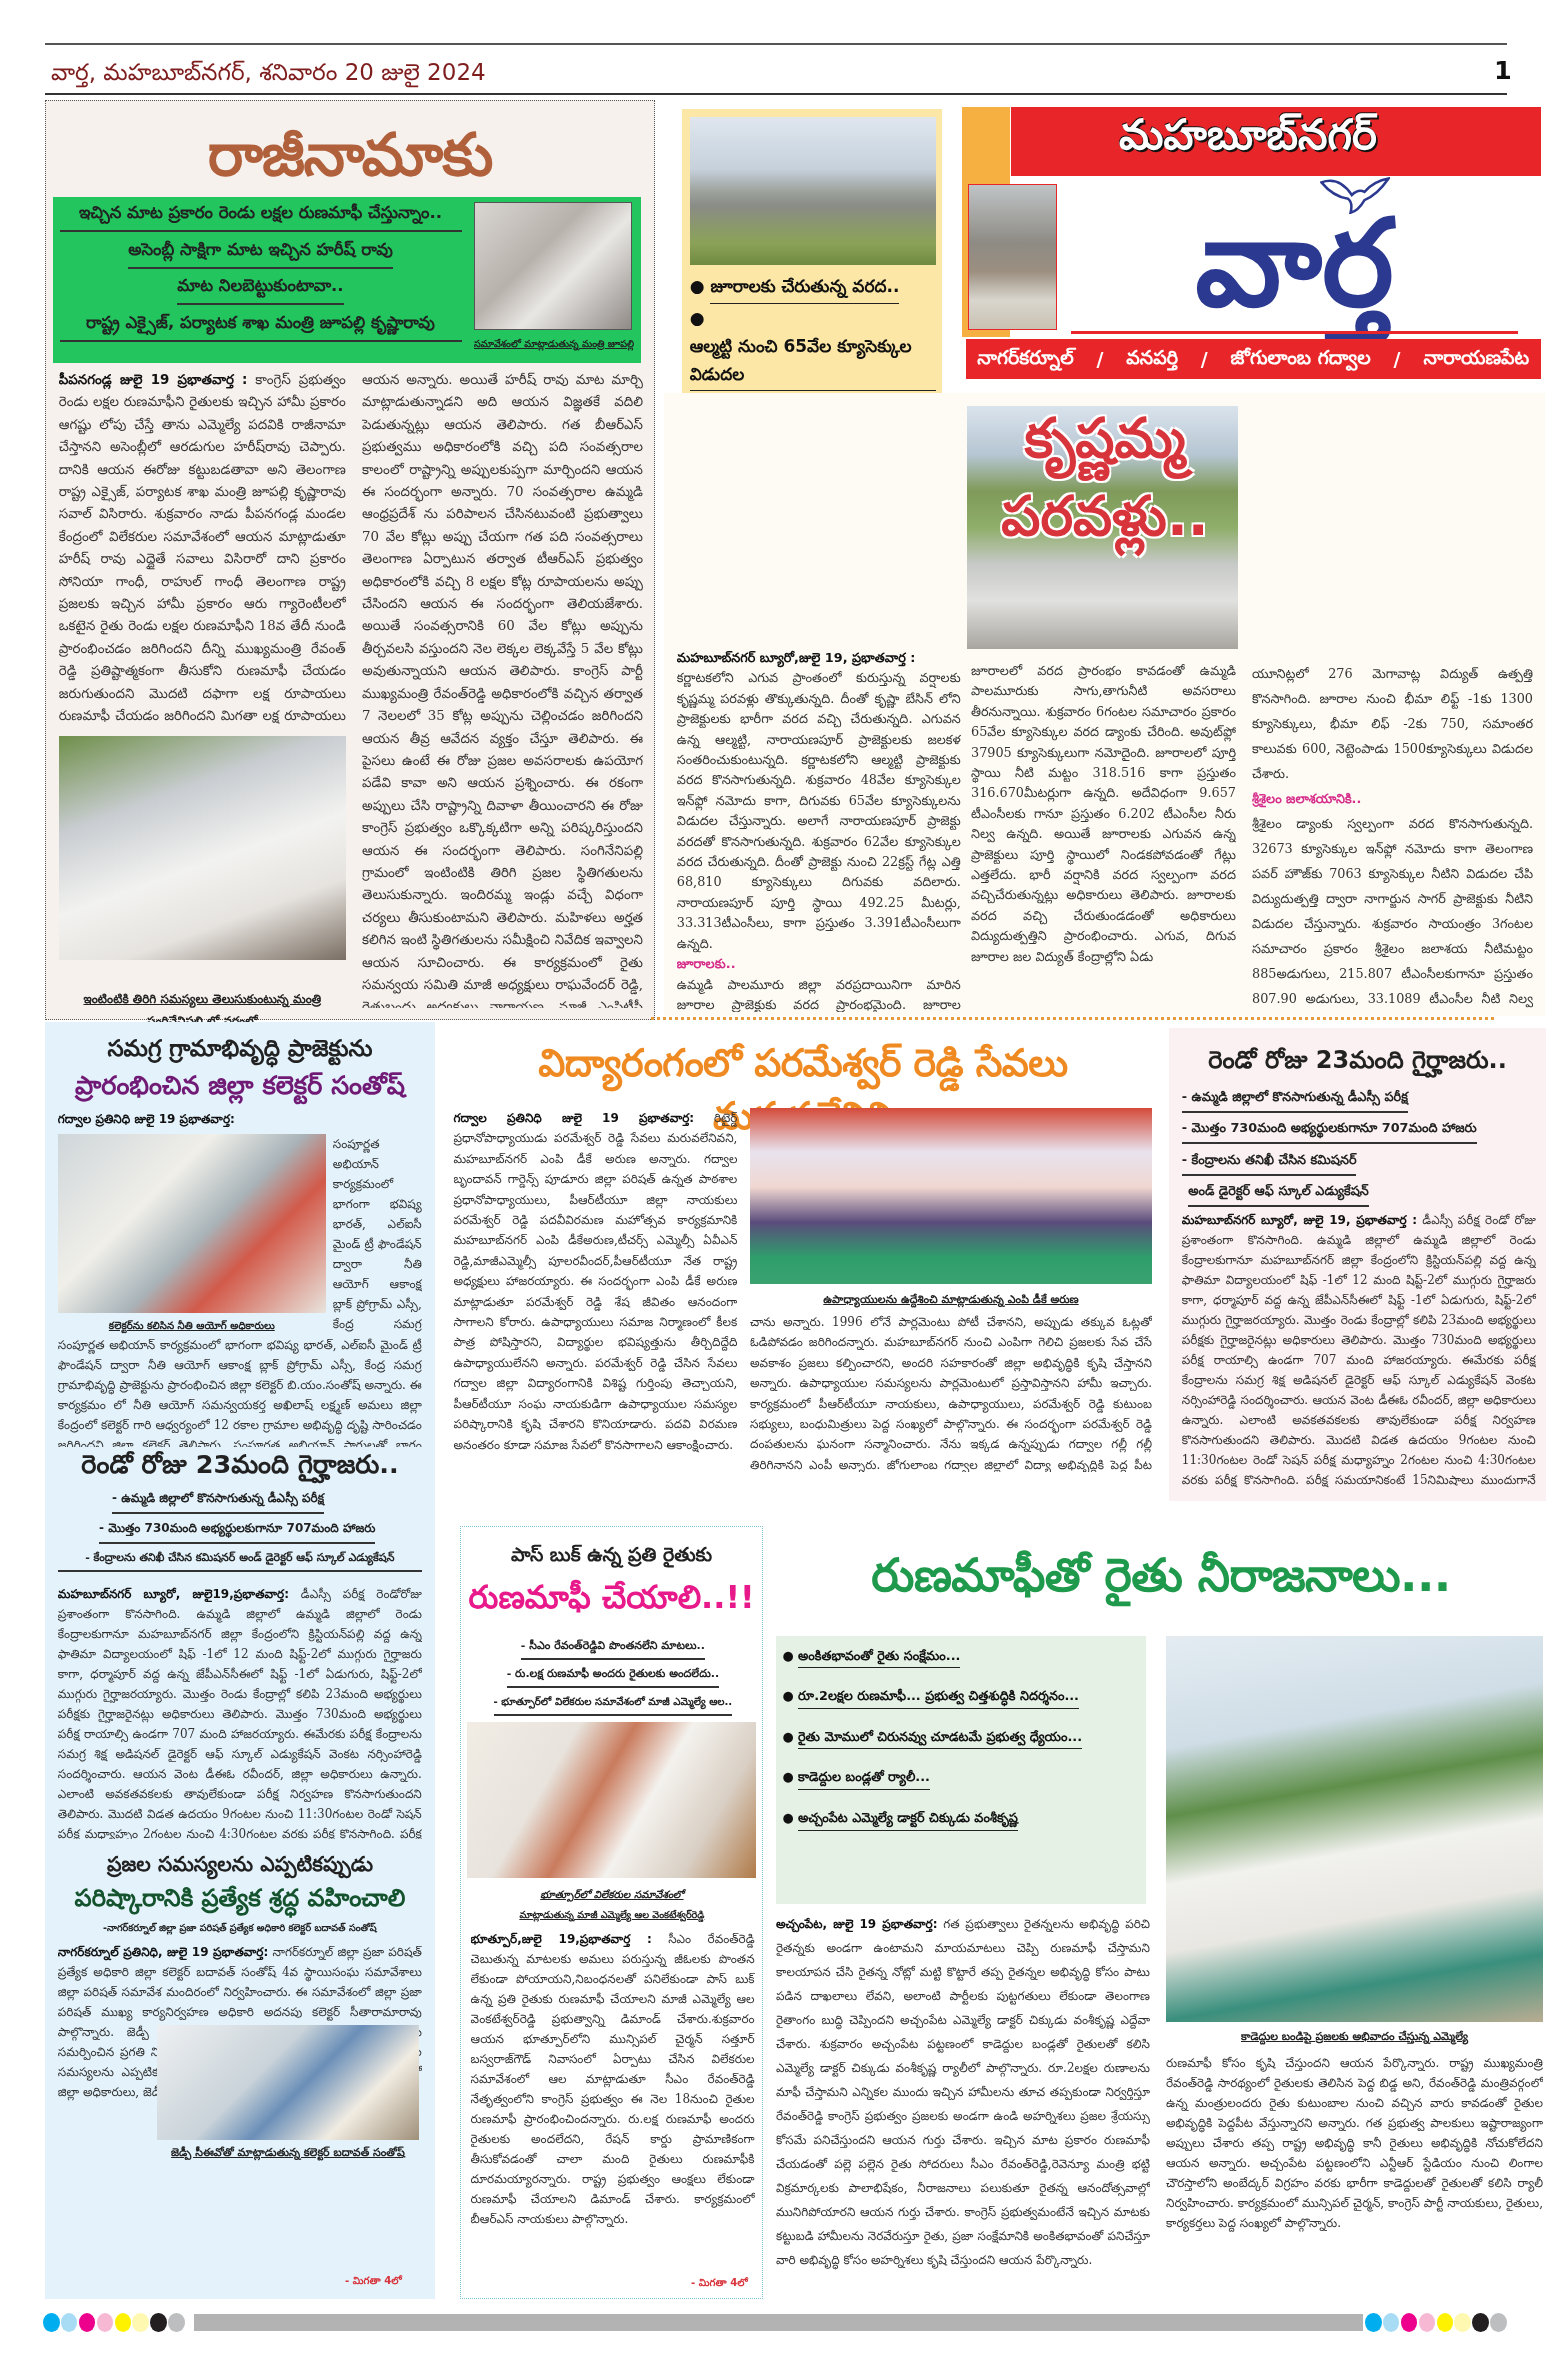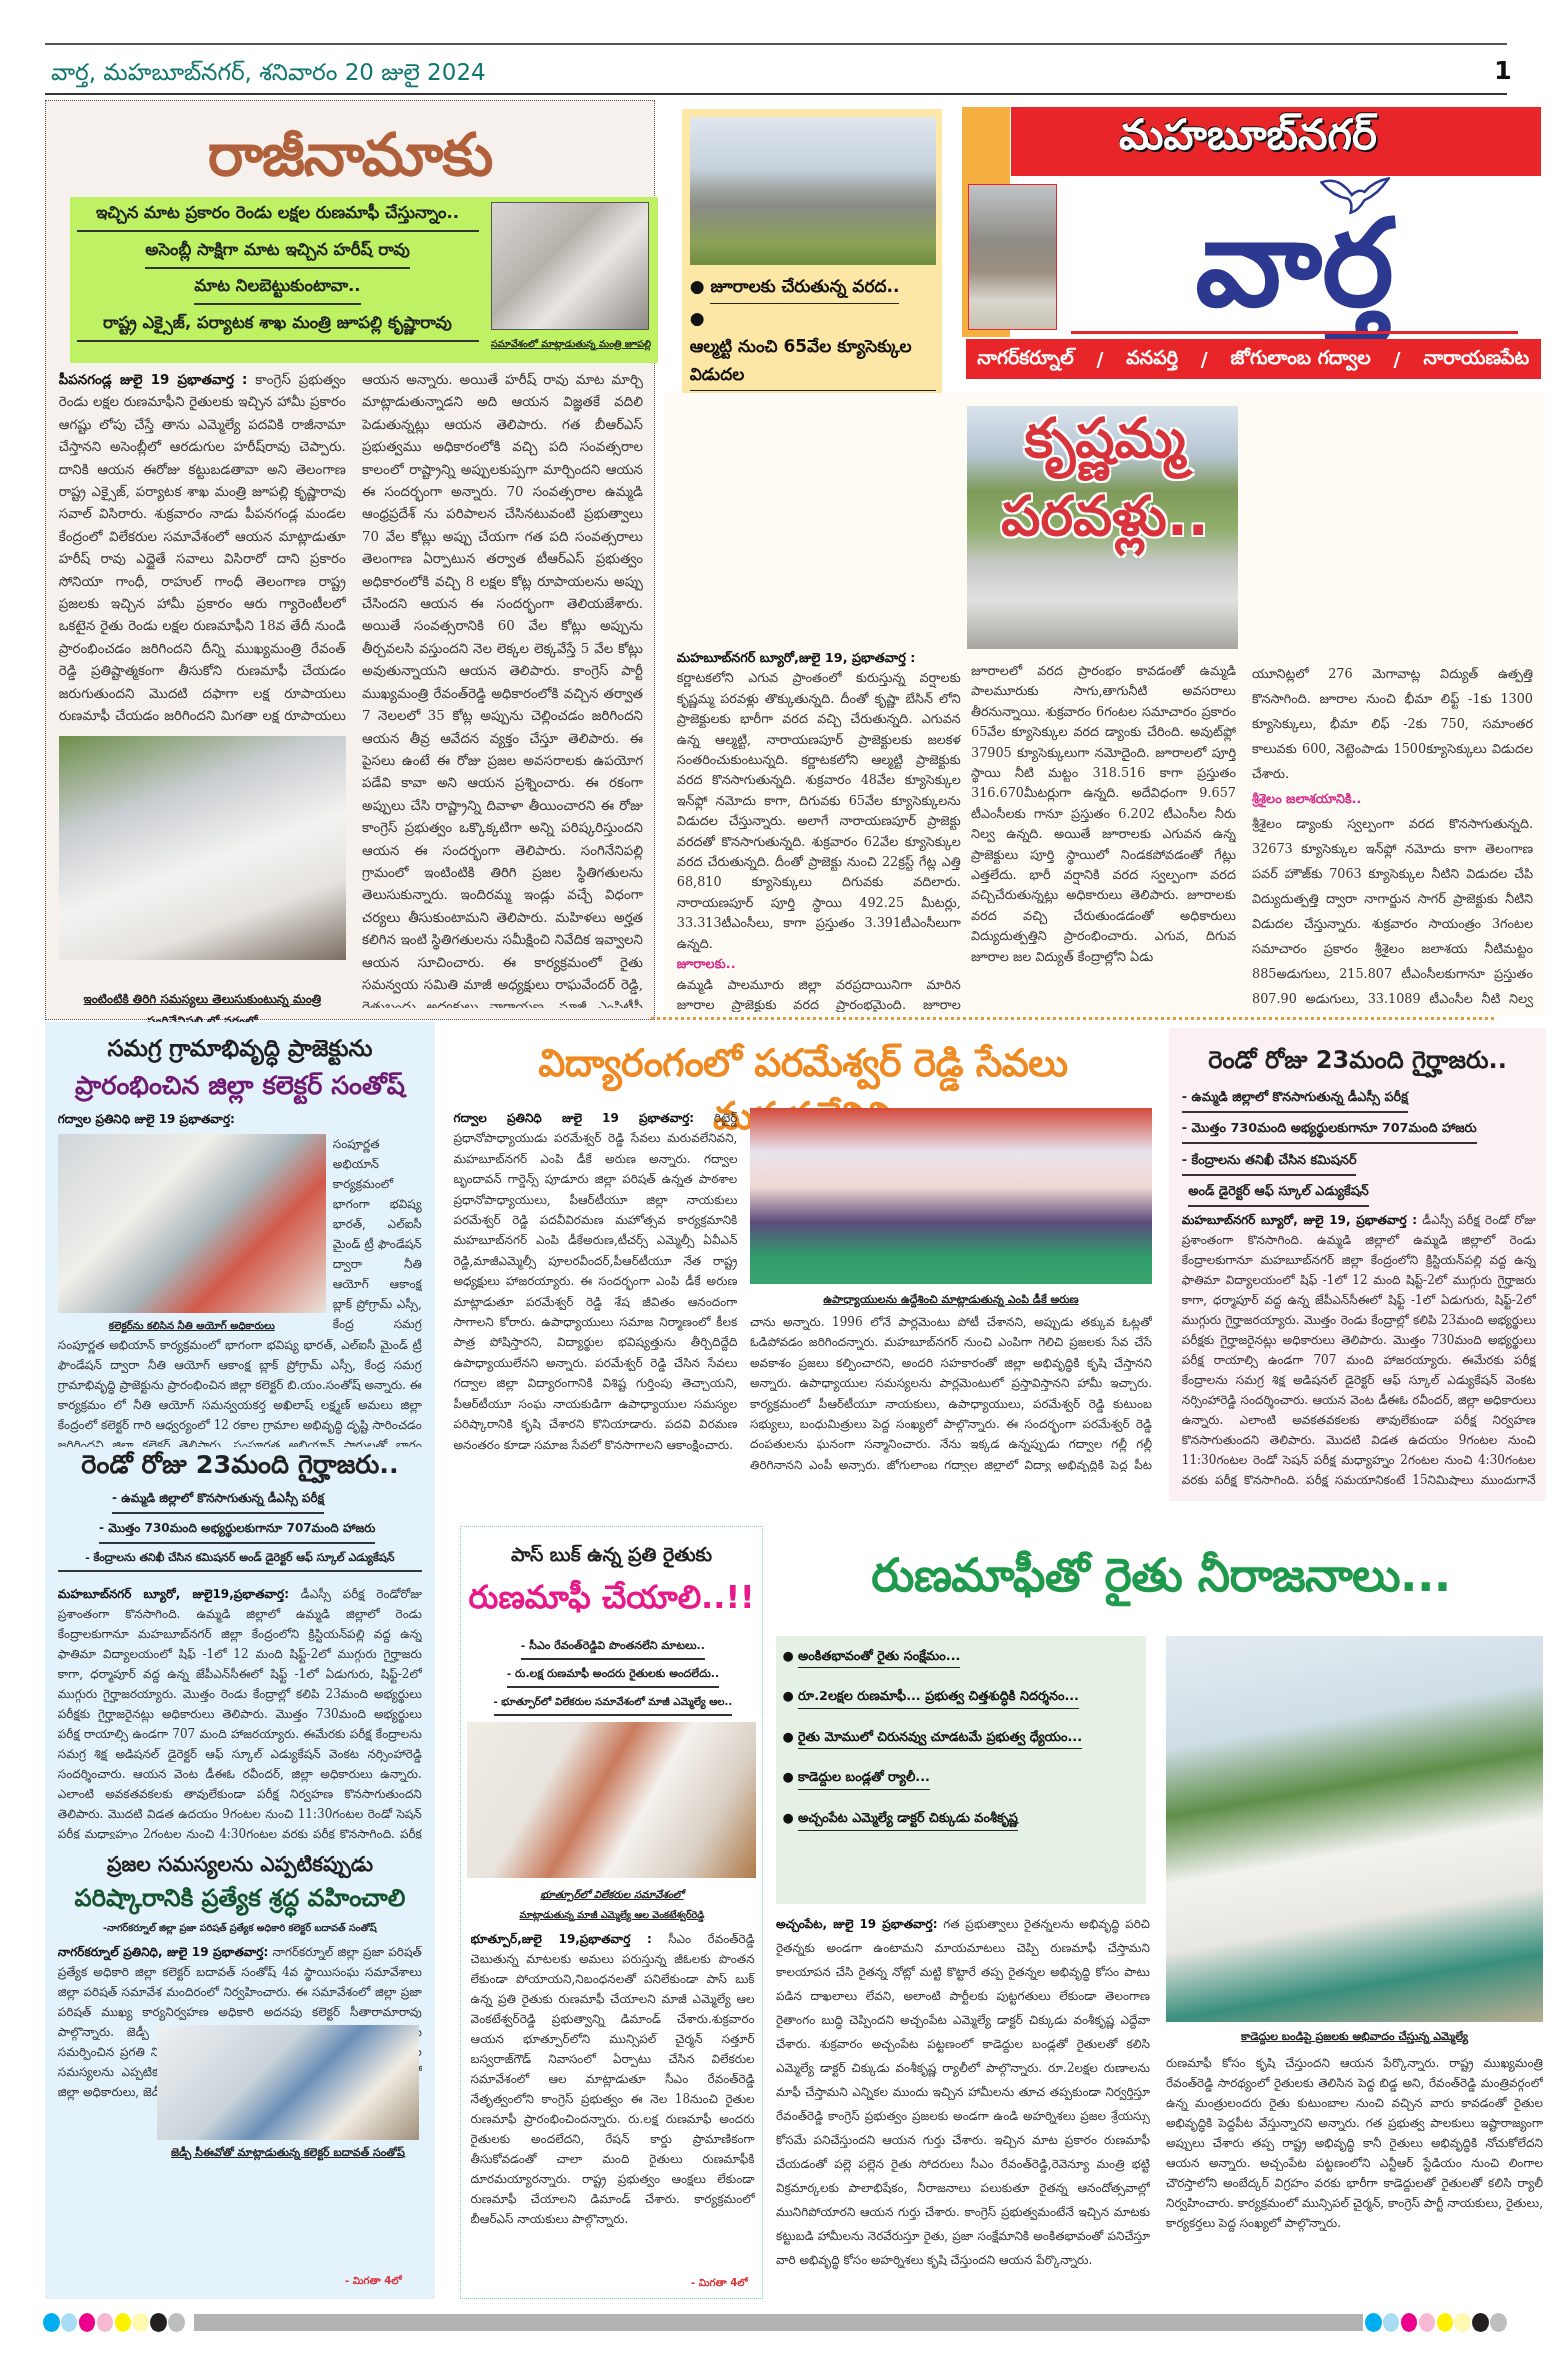--- a/index.html
+++ b/index.html
@@ -12,27 +12,27 @@
   .caption { font-family: "DejaVu Sans", sans-serif; font-size: 12.8px; font-weight: bold; color: #222; text-align: center; text-decoration: underline; line-height: 20.4px; }
   .deck-line { font-family: "DejaVu Sans", sans-serif; font-weight: bold; color: #222; text-align: center; border-bottom: 2.6px solid #333; margin: 0 auto 7.7px; padding-bottom: 3.8px; width: fit-content; }
   .bullet-item { font-family: "DejaVu Sans", sans-serif; font-weight: bold; color: #111; font-size: 17px; line-height: 28px; }
   .bullet-item .ul { border-bottom: 1.9px solid #222; display: inline-block; padding-bottom: 2.6px; }
   .dotbox { border: 1.9px dotted #555; }
 </style>
 </head>
 <body>
 
 <div class="abs" style="left:45px;top:43px;width:1462px;height:1.9px;background:#555;"></div>
-<div class="abs" style="left:51px;top:59px;font-family:'DejaVu Sans',sans-serif;font-size:23px;color:#0f766e;">వార్త, మహబూబ్‌నగర్, శనివారం 20 జులై 2024</div>
+<div class="abs" style="left:51px;top:59px;font-family:'DejaVu Sans',sans-serif;font-size:23px;color:#7f1d1d;">వార్త, మహబూబ్‌నగర్, శనివారం 20 జులై 2024</div>
 <div class="abs" style="left:1494px;top:55px;font-size:25.5px;font-weight:bold;color:#111;">1</div>
 <div class="abs" style="left:45px;top:93px;width:1462px;height:1.9px;background:#333;"></div>
 
 <div class="abs dotbox" style="left:45px;top:100px;width:610px;height:920px;background:#f7f1ee;">
   <div style="text-align:center;margin-top:19px;font-size:59px;font-weight:bold;color:#b0603a;letter-spacing:-1.3px;">రాజీనామాకు కట్టుబడతావా..!</div>
-  <div style="position:absolute;left:24px;top:96px;width:588px;height:166px;background:#bef264;">
+  <div style="position:absolute;left:7px;top:96px;width:588px;height:166px;background:#22c55e;">
     <div style="position:absolute;left:0;top:6.4px;width:415px;">
       <div class="deck-line" style="font-size:16.6px;width:402px;">ఇచ్చిన మాట ప్రకారం రెండు లక్షల రుణమాఫీ చేస్తున్నాం..</div>
       <div class="deck-line" style="font-size:16.6px;">అసెంబ్లీ సాక్షిగా మాట ఇచ్చిన హరీష్ రావు</div>
       <div class="deck-line" style="font-size:16.6px;">మాట నిలబెట్టుకుంటావా..</div>
       <div class="deck-line" style="font-size:16.6px;width:402px;">రాష్ట్ర ఎక్సైజ్, పర్యాటక శాఖ మంత్రి జూపల్లి కృష్ణారావు</div>
     </div>
     <div class="photo" style="left:421px;top:5.1px;width:158px;height:128px;background:linear-gradient(135deg,#d9d6d2 0%,#b7b1ab 40%,#e9e7e4 60%,#8f8a86 100%);border:1.3px solid #555;"></div>
     <div class="caption" style="position:absolute;left:418px;top:137px;width:166px;font-size:9.6px;">సమావేశంలో మాట్లాడుతున్న మంత్రి జూపల్లి</div>
   </div>
   <div class="body-text" style="position:absolute;left:12.8px;top:268px;width:287px;height:358px;">

